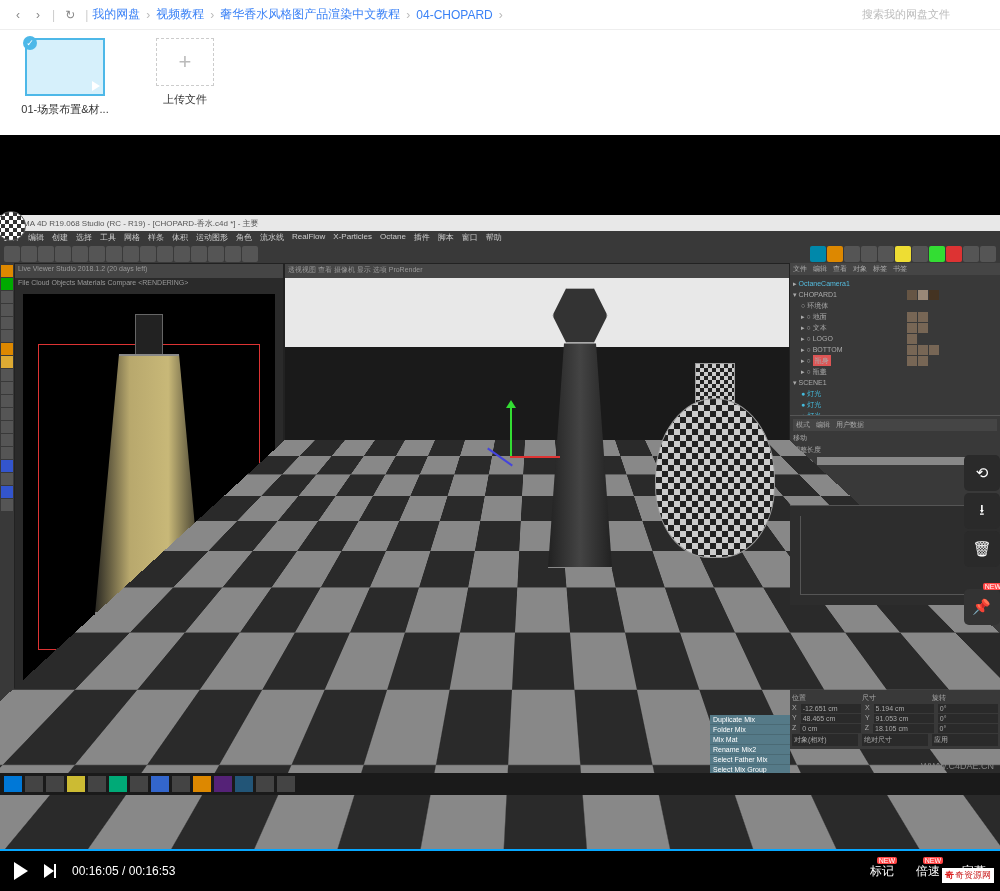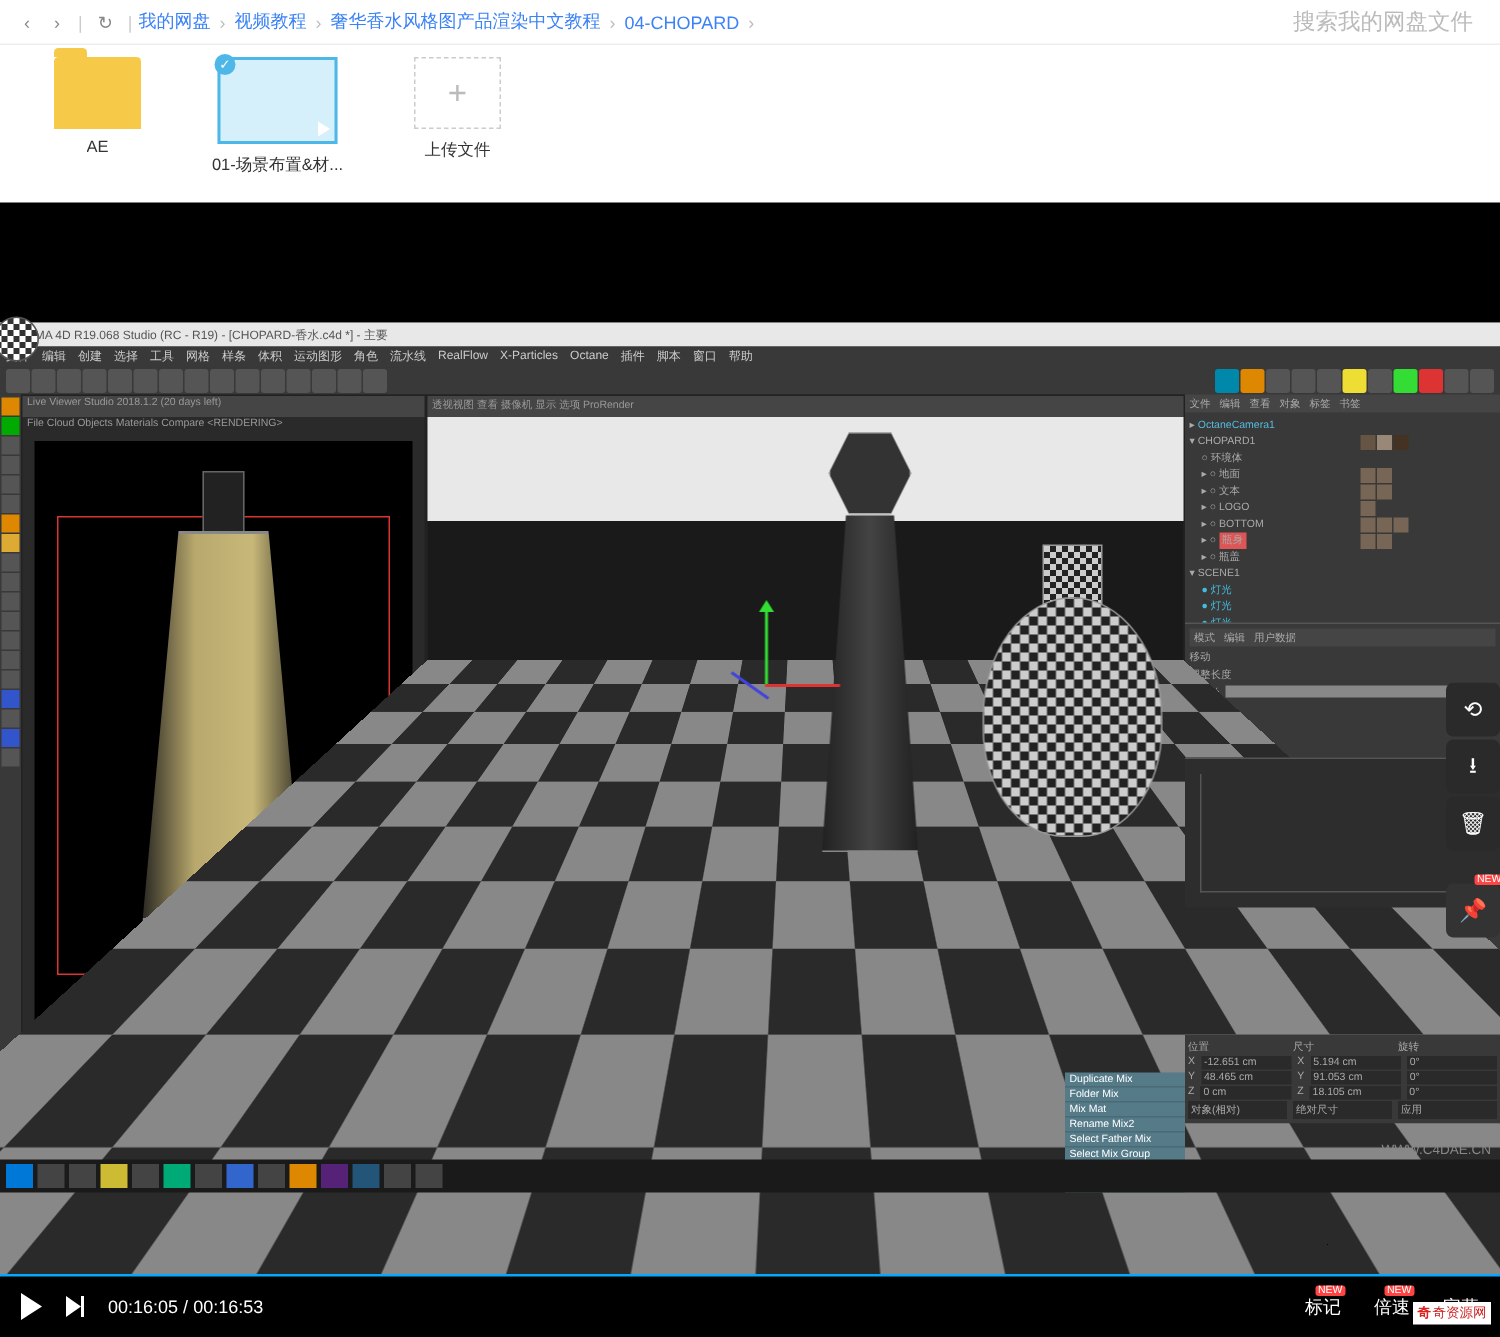--- a/index.html
+++ b/index.html
@@ -2,21 +2,21 @@
 <html><head>
 <meta charset="utf-8">
 <style>
 *{box-sizing:border-box;margin:0;padding:0;font-family:"Microsoft YaHei",Arial,sans-serif}
 body{width:1000px;height:891px;background:#fff;overflow:hidden;position:relative}
 .topbar{height:30px;display:flex;align-items:center;padding:0 8px;font-size:12px;color:#333;border-bottom:1px solid #eee}
 .nav-arrow{width:20px;height:20px;display:flex;align-items:center;justify-content:center;cursor:pointer;color:#888}
 .sep{margin:0 4px;color:#ccc}
 .refresh{margin:0 6px;color:#888}
 .crumb{color:#3b82f6;cursor:pointer}
-.search-box{margin-left:auto;width:130px;color:#bbb;font-size:15px}
+.search-box{margin-left:auto;width:130px;color:#bbb;font-size:11px}
 .file-grid{height:105px;background:#fff;display:flex;padding:8px 20px;gap:30px}
 .file-item{width:90px;display:flex;flex-direction:column;align-items:center;gap:6px;font-size:11px;color:#333}
 .folder{width:58px;height:48px;background:#f6c949;border-radius:3px 3px 0 0;position:relative}
 .folder:before{content:"";position:absolute;top:-6px;left:0;width:22px;height:6px;background:#f6c949;border-radius:3px 3px 0 0}
 .video-thumb{width:80px;height:58px;background:#222;position:relative;border:1px solid #ccc}
 .video-thumb.selected{border:2px solid #4db8e8;background:#d6f0fb}
 .play-tri{position:absolute;bottom:3px;right:3px;width:0;height:0;border-left:8px solid #fff;border-top:5px solid transparent;border-bottom:5px solid transparent}
 .check{position:absolute;top:-4px;left:-4px;width:14px;height:14px;background:#4db8e8;border-radius:50%;color:#fff;font-size:9px;text-align:center;line-height:14px}
 .upload-box{width:58px;height:48px;border:1px dashed #ccc;display:flex;align-items:center;justify-content:center;color:#bbb;font-size:22px}
 .file-label{white-space:nowrap;overflow:hidden;text-overflow:ellipsis;max-width:90px;text-align:center}
@@ -112,24 +112,20 @@
   <span style="margin:0 6px;color:#bbb">›</span>
   <span class="crumb">奢华香水风格图产品渲染中文教程</span>
   <span style="margin:0 6px;color:#bbb">›</span>
   <span class="crumb">04-CHOPARD</span>
   <span style="margin:0 6px;color:#bbb">›</span>
   <span class="search-box">搜索我的网盘文件</span>
 </div>
 
 <div class="file-grid">
   <div class="file-item">
-      <div class="folder"></div>
-      <span class="file-label">AE</span>
-    </div>
-  <div class="file-item">
       <div class="video-thumb selected thumb-01">
         <div class="check">✓</div>
         <div class="play-tri"></div>
       </div>
       <span class="file-label">01-场景布置&amp;材...</span>
     </div>
   <div class="file-item">
       <div class="upload-box">+</div>
       <span class="file-label">上传文件</span>
     </div>

